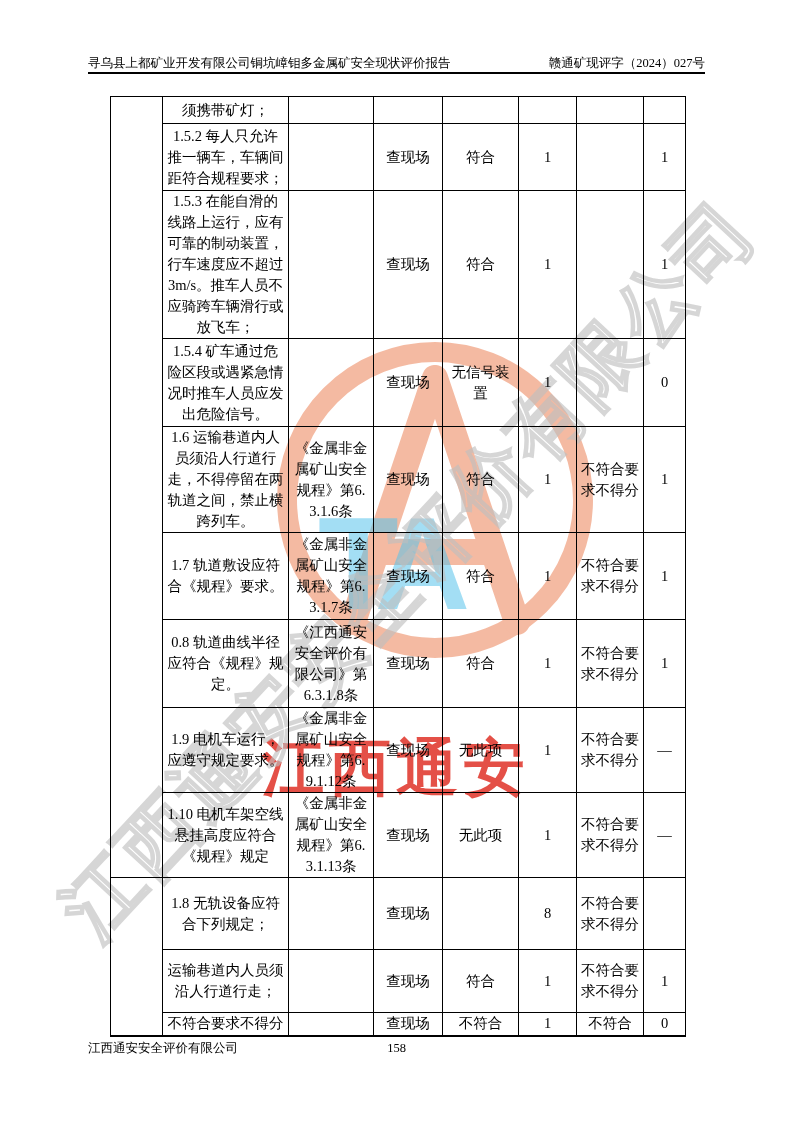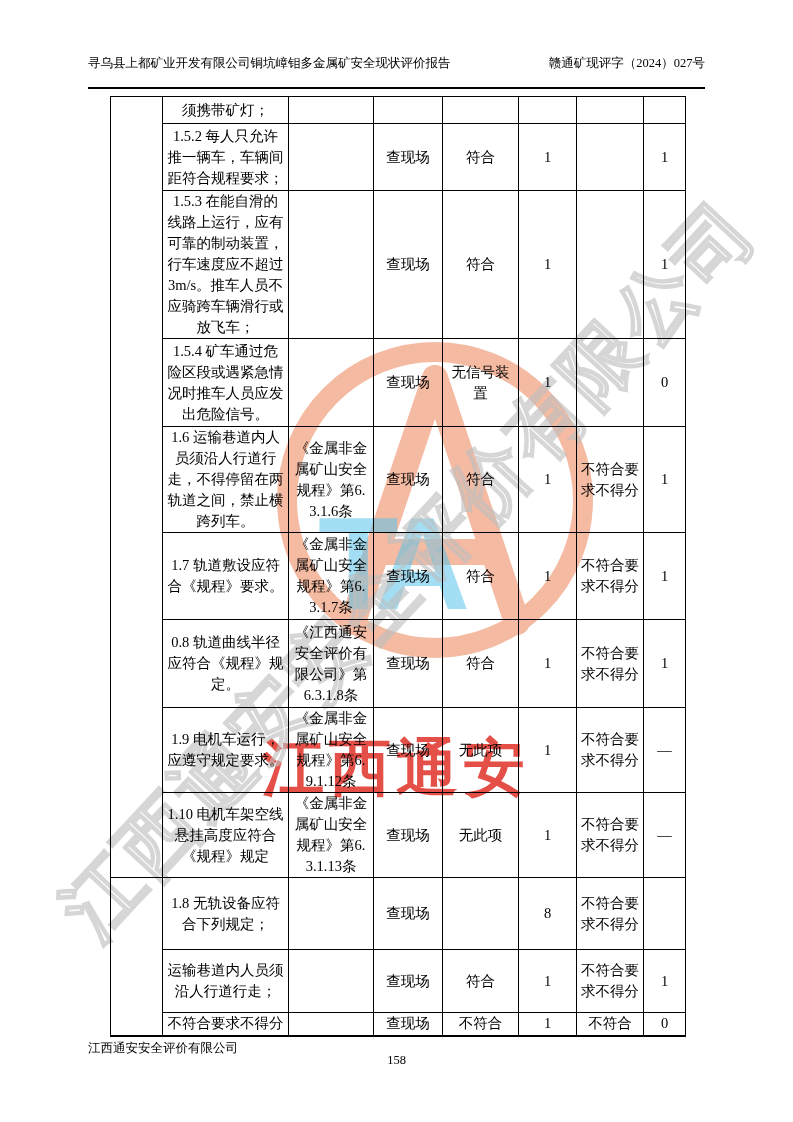--- a/index.html
+++ b/index.html
@@ -8,21 +8,21 @@
     font-family:"Liberation Serif","DejaVu Serif",serif;color:#000;
     overflow:hidden;
   }
   .page{position:absolute;inset:0;overflow:hidden;}
 
   
   .header{
     position:absolute;left:88px;width:617px;top:55px;
     display:flex;justify-content:space-between;align-items:flex-end;
     font-size:12.5px;line-height:17px;
-    border-bottom:2px solid #000;padding-bottom:15px;z-index:4;
+    border-bottom:2px solid #000;padding-bottom:0;z-index:4;
   }
   .header .h-left{white-space:nowrap;}
   .header .h-right{white-space:nowrap;}
 
   
   .watermark{position:absolute;inset:0;z-index:1;pointer-events:none;}
   .wm-stamp{position:absolute;left:265px;top:330px;opacity:.5;}
   .wm-blue{
     position:absolute;left:318px;top:498px;
     font-family:"Liberation Sans","DejaVu Sans",sans-serif;
@@ -74,21 +74,21 @@
   tr.r10{height:63px;}
   tr.r11{height:23px;}
   tr.r11 td{vertical-align:top;}
 
   
   .footer{
     position:absolute;left:88px;width:617px;top:1040px;
     font-size:12.5px;line-height:16px;z-index:4;
   }
   .footer .f-company{position:absolute;left:0;top:0;white-space:nowrap;}
-  .footer .f-page{position:absolute;left:50%;transform:translateX(-50%);top:12px;}
+  .footer .f-page{position:absolute;left:50%;transform:translateX(-50%);top:0;}
 </style>
 </head>
 <body>
 
 <div class="page">
 
   <div class="header">
     <span class="h-left">寻乌县上都矿业开发有限公司铜坑嶂钼多金属矿安全现状评价报告</span>
     <span class="h-right">赣通矿现评字（2024）027号</span>
   </div>

